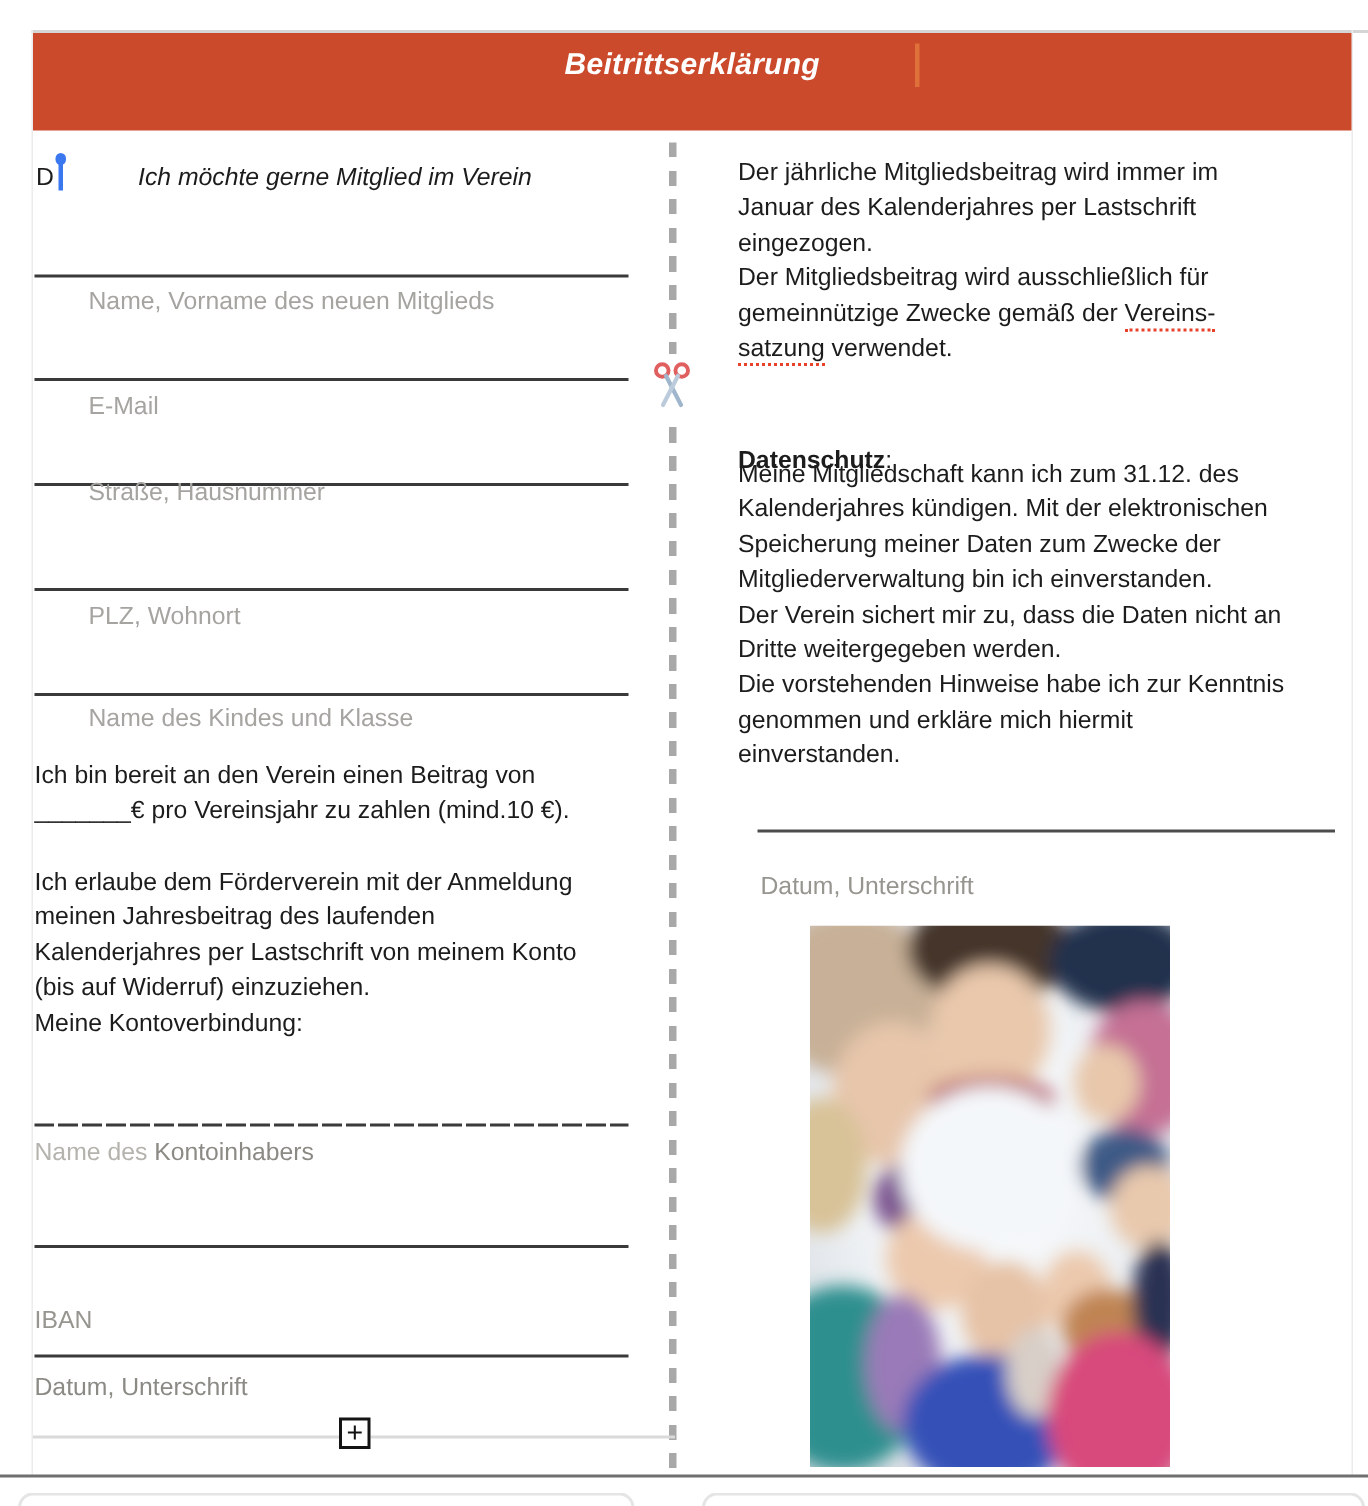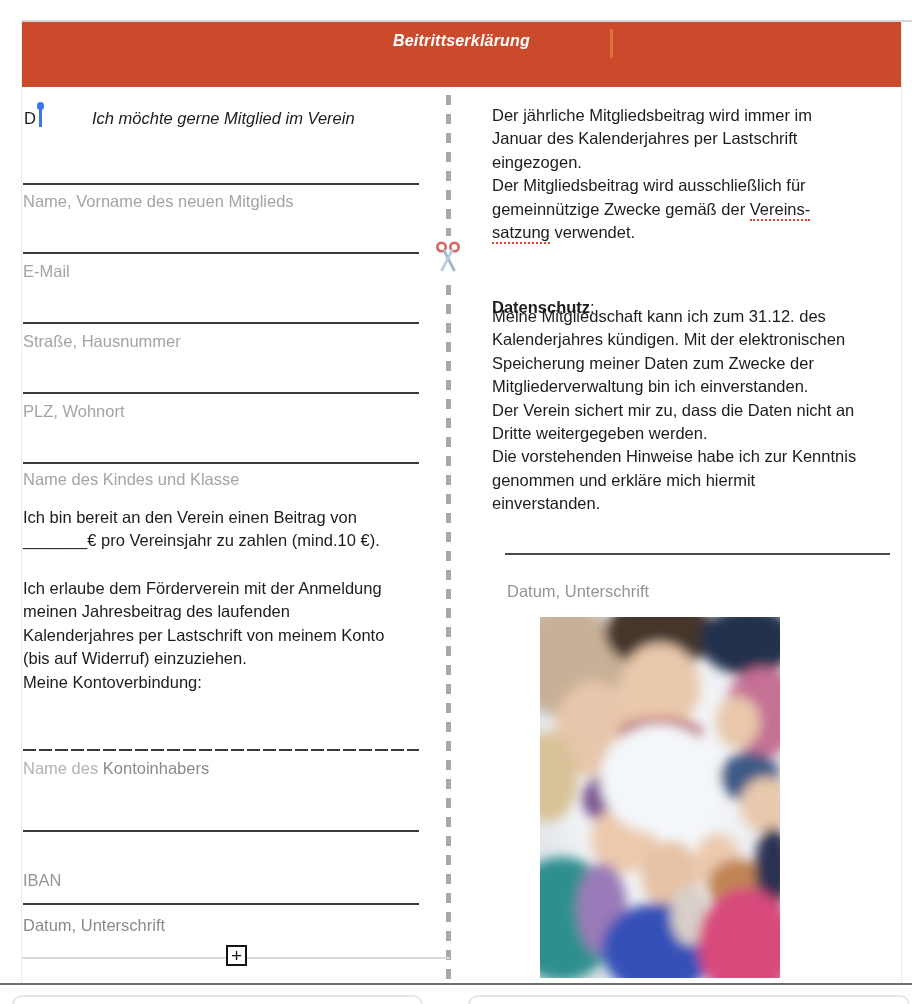--- a/index.html
+++ b/index.html
@@ -8,31 +8,31 @@
     font-family:"Liberation Sans","DejaVu Sans",sans-serif;color:#1c1c1c;
   }
   .abs{position:absolute;}
   
   .top-line{left:21px;top:20px;width:891px;height:2px;background:#d5d5d5;}
   .page-edge{width:1px;top:20px;height:963px;background:#ececec;}
   .bottom-line{left:0;top:983px;width:912px;height:2px;background:#6f6f6f;}
   .nextpage-box{top:995px;height:12px;background:#fff;border:2px solid #e5e5e5;border-bottom:none;border-radius:10px 10px 0 0;}
   
   .header-bar{left:22px;top:22px;width:879px;height:65px;background:#CB4A2B;text-align:center;}
-  .header-title{display:inline-block;margin-top:10px;color:#ffffff;font-size:16px;font-weight:bold;font-style:italic;letter-spacing:.2px;}
+  .header-title{display:inline-block;margin-top:10px;color:#ffffff;font-size:20px;font-weight:bold;font-style:italic;letter-spacing:.2px;}
   .header-caret{left:610px;top:29px;width:3px;height:29px;background:#E0703A;}
   
   .cutline{left:446px;top:95px;width:5px;height:888px;
     background:repeating-linear-gradient(180deg,#a8a8a8 0 10px,transparent 10px 19px);}
   .scissors{left:433px;top:236px;width:30px;height:42px;background:#ffffff;display:flex;align-items:center;justify-content:center;}
   
   .t{font-size:16.5px;line-height:23.4px;}
   .pre{white-space:pre-line;}
   .italic{font-style:italic;}
-  .placeholder{color:#a5a4a1;}
+  .placeholder{color:#a5a4a1;margin-left:36px;}
   .field-line{left:23px;width:396px;height:2px;background:#3a3a3a;}
   .dash-line{left:23px;width:396px;height:2px;
     background:repeating-linear-gradient(90deg,#3a3a3a 0 13px,transparent 13px 16px);}
   .sig-line{left:505px;top:553px;width:385px;height:2px;background:#4c4c4c;}
   .misspell{border-bottom:2px dotted #E8402A;padding-bottom:1px;}
   .bold{font-weight:bold;}
   
   .caret-blue{left:39px;top:106px;width:2.5px;height:21px;background:#3B78F0;}
   .caret-blue::before{content:"";position:absolute;left:-2.5px;top:-4px;width:7.5px;height:7.5px;border-radius:50%;background:#3B78F0;}
   
@@ -73,21 +73,21 @@
   <div class="abs caret-blue"></div>
   <div class="abs t italic" style="left:92px;top:107px;">Ich möchte gerne Mitglied im Verein</div>
 
   <div class="abs field-line" style="top:183px;"></div>
   <div class="abs t placeholder" style="left:23px;top:190px;">Name, Vorname des neuen Mitglieds</div>
 
   <div class="abs field-line" style="top:252px;"></div>
   <div class="abs t placeholder" style="left:23px;top:260px;">E-Mail</div>
 
   <div class="abs field-line" style="top:322px;"></div>
-  <div class="abs t placeholder" style="left:23px;top:330px;">Straße, Hausnummer</div>
+  <div class="abs t placeholder" style="left:23px;top:317px;">Straße, Hausnummer</div>
 
   <div class="abs field-line" style="top:392px;"></div>
   <div class="abs t placeholder" style="left:23px;top:400px;">PLZ, Wohnort</div>
 
   <div class="abs field-line" style="top:462px;"></div>
   <div class="abs t placeholder" style="left:23px;top:468px;">Name des Kindes und Klasse</div>
 
   <div class="abs t pre" style="left:23px;top:506px;width:408px;">Ich bin bereit an den Verein einen Beitrag von
 _______€ pro Vereinsjahr zu zahlen (mind.10 €).</div>
   <div class="abs t pre" style="left:23px;top:577px;width:412px;">Ich erlaube dem Förderverein mit der Anmeldung

